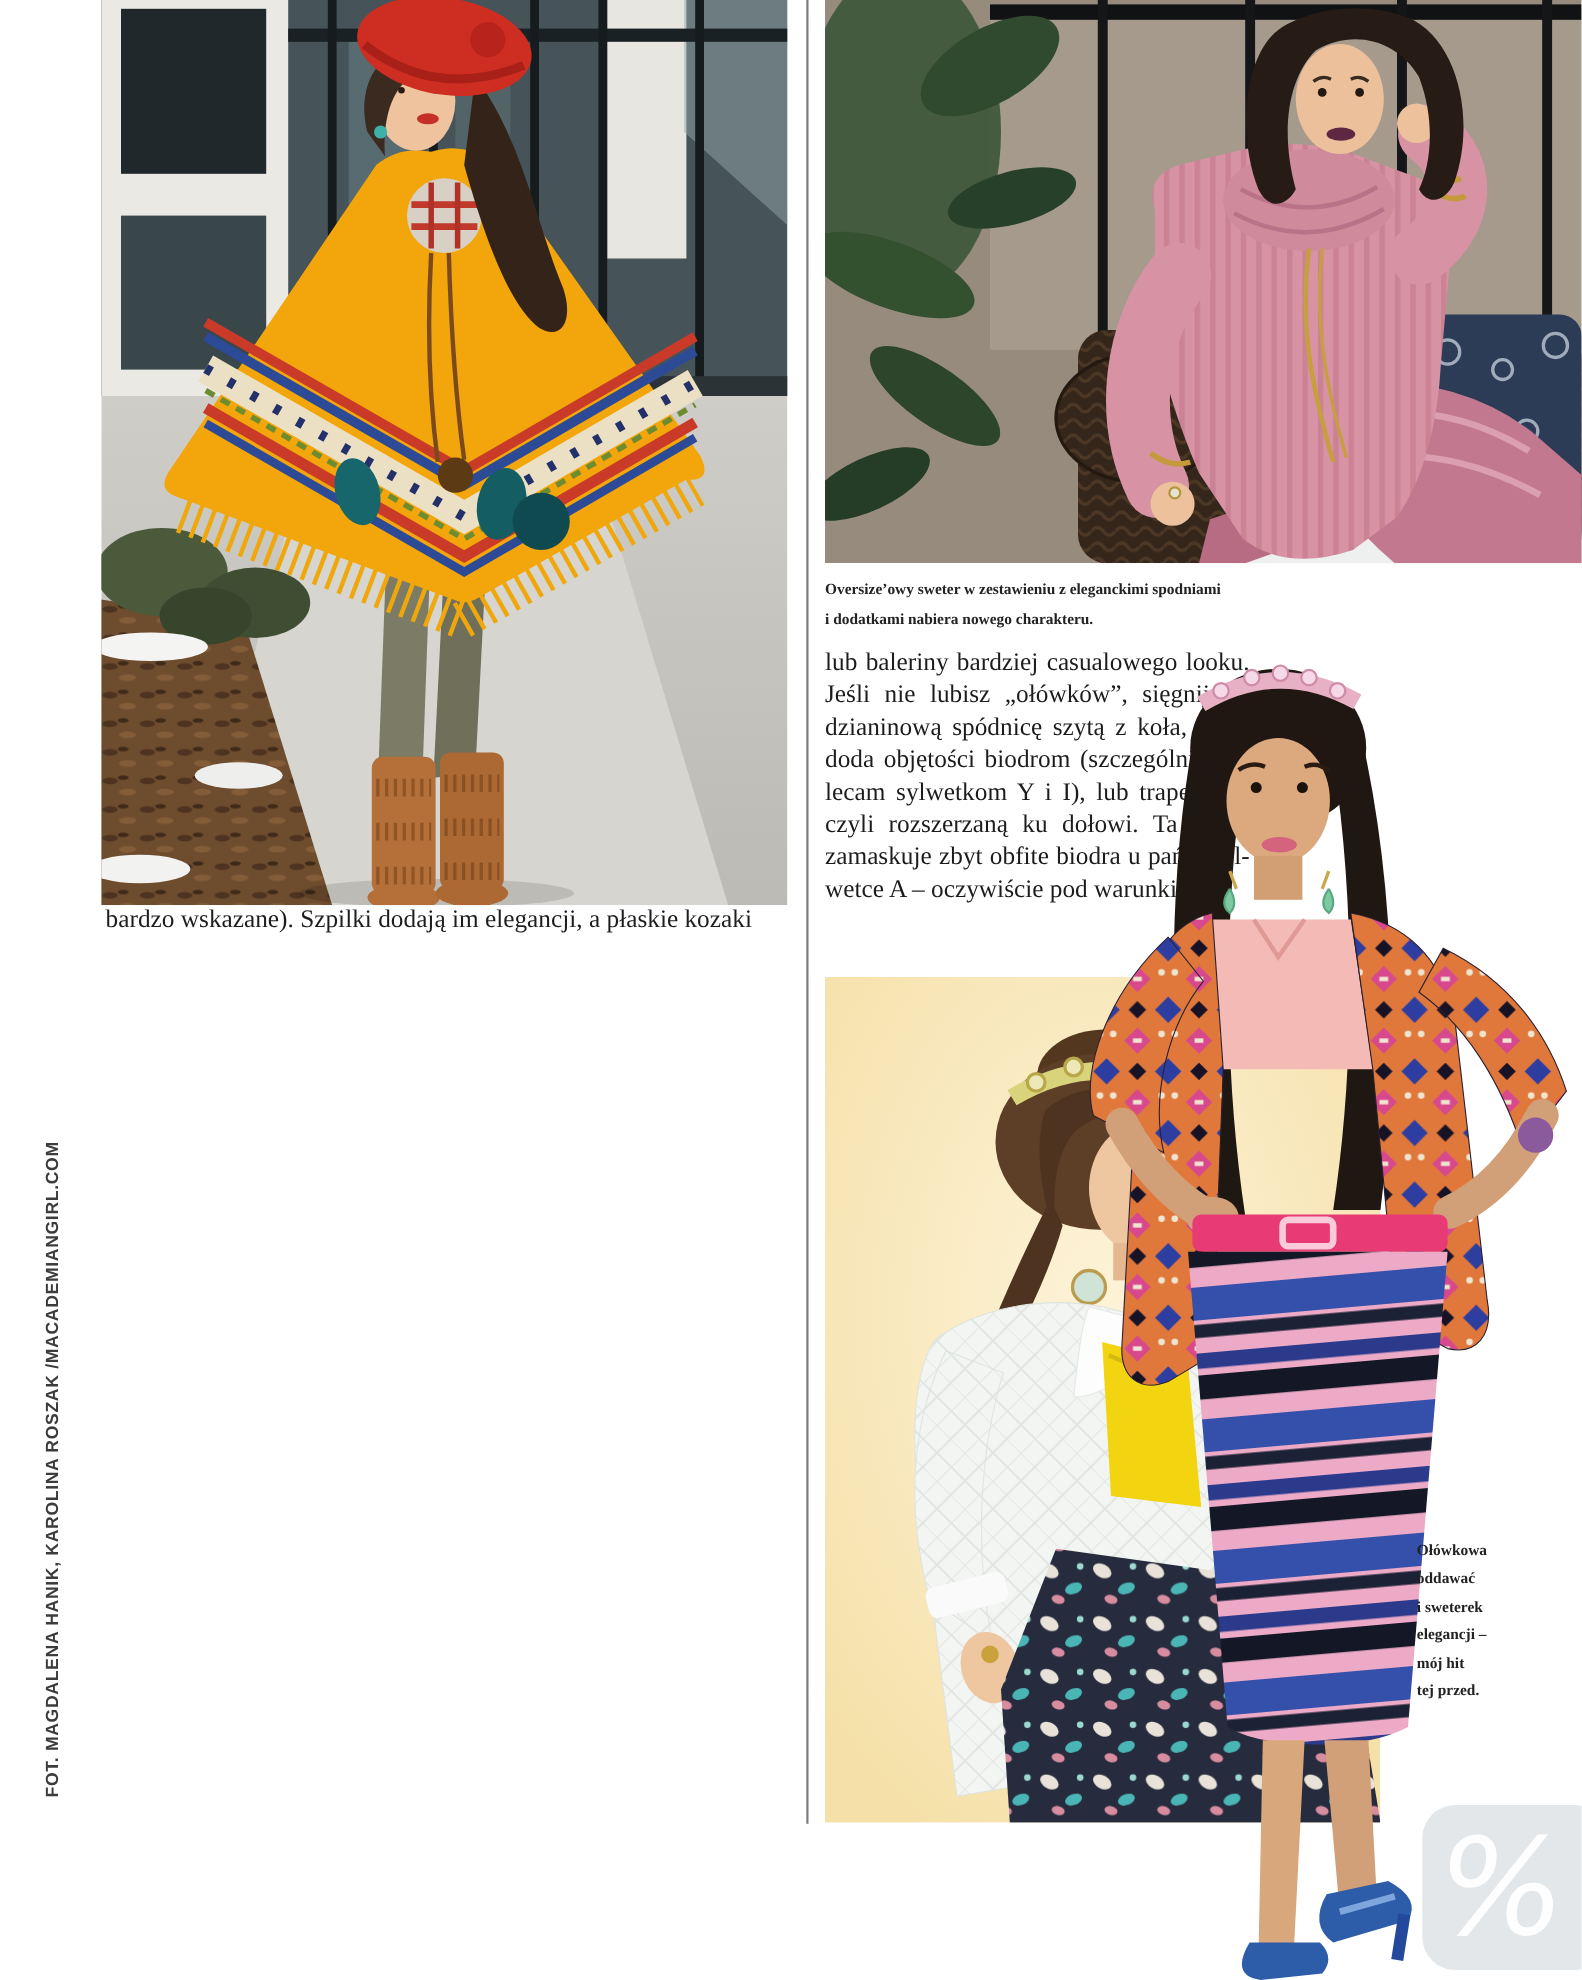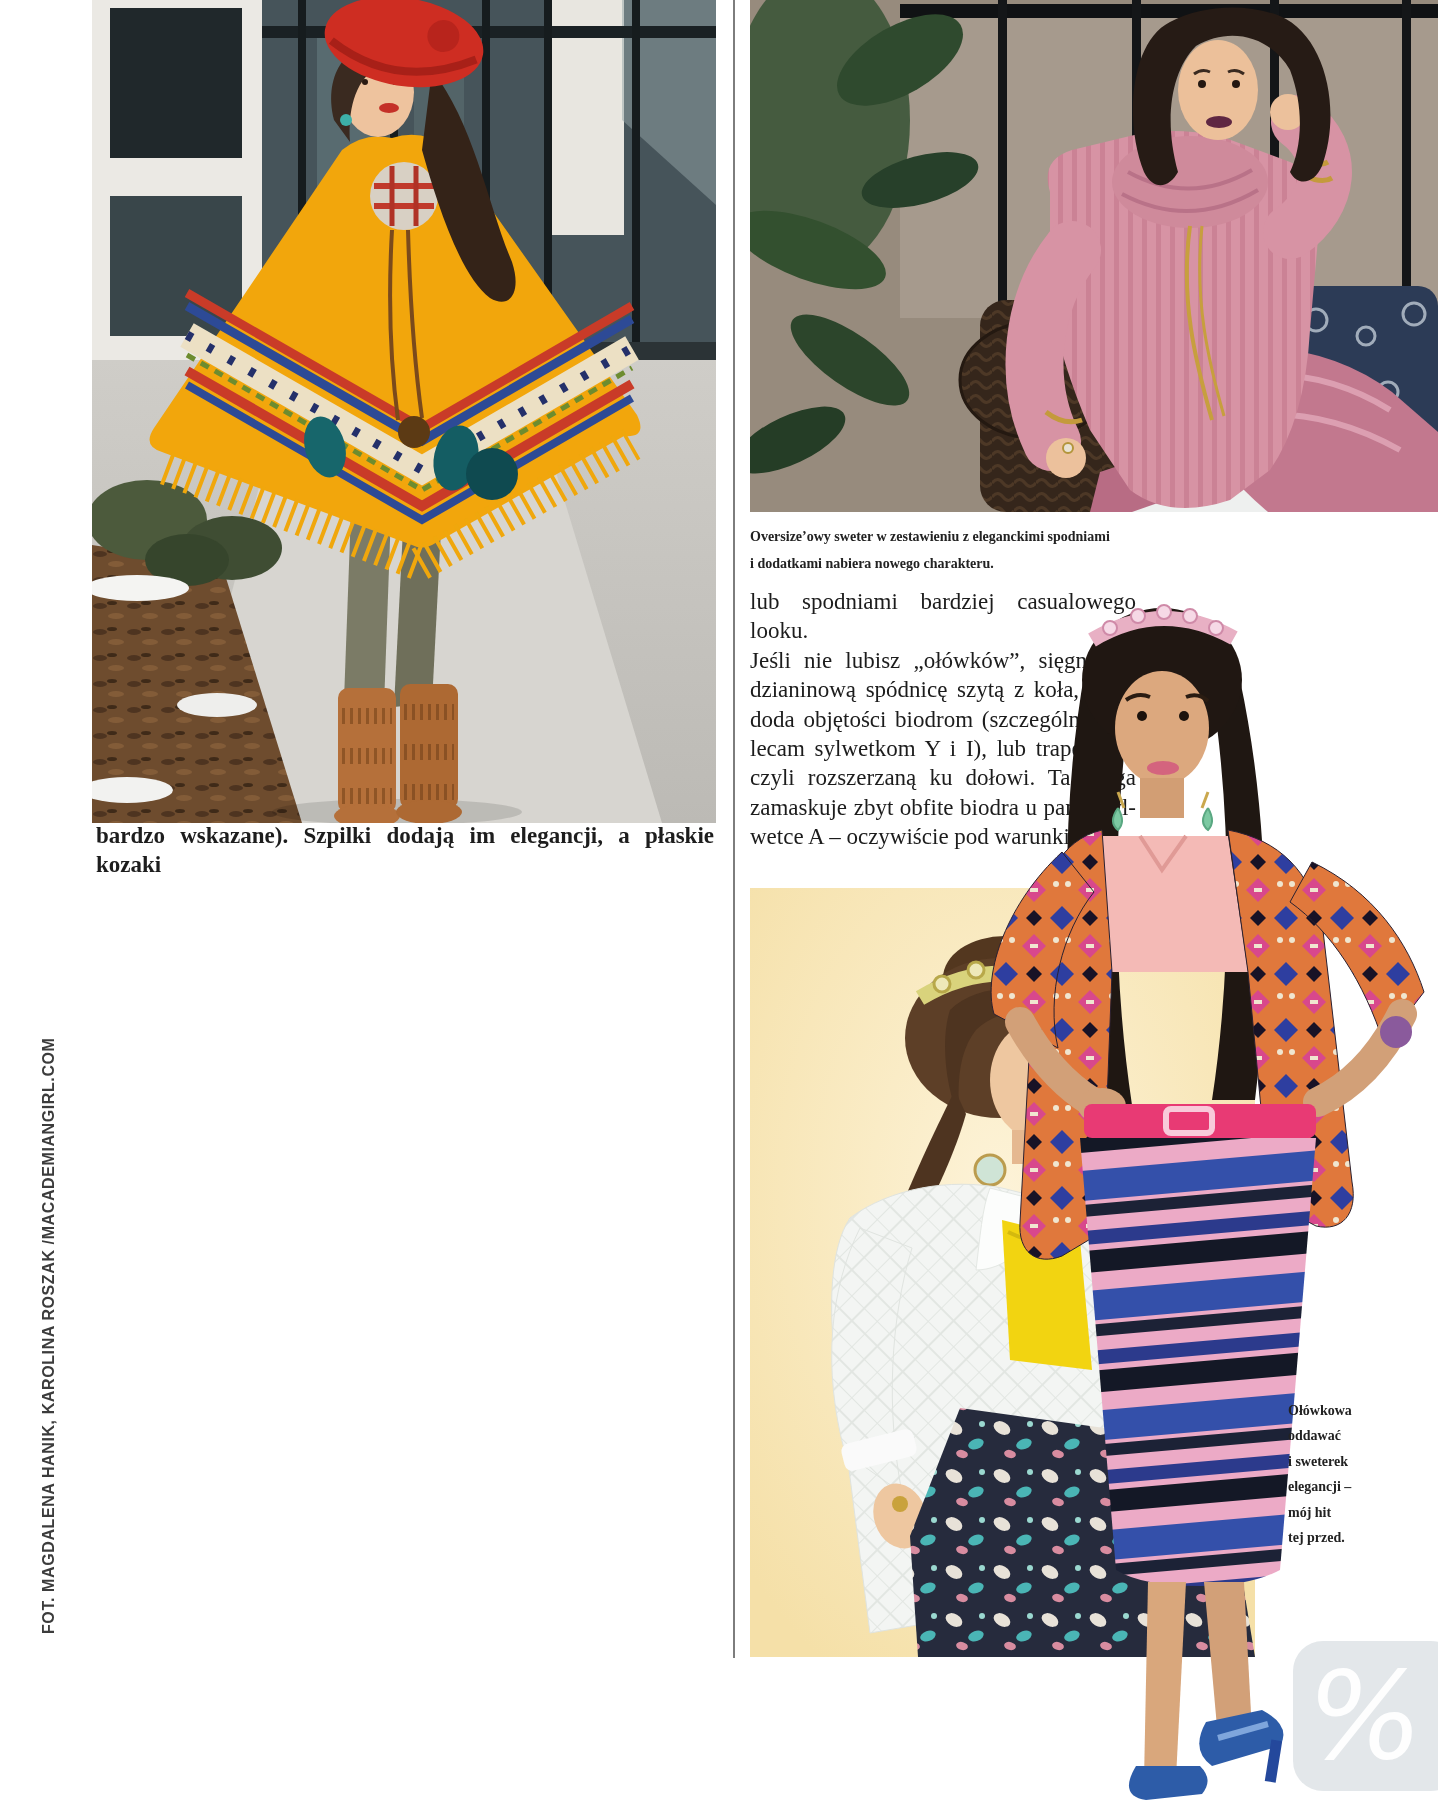--- a/index.html
+++ b/index.html
@@ -12,21 +12,21 @@
   .divider{position:absolute;left:733px;top:0;width:2px;height:1658px;background:#7d7d7d;}
   
   .left-col{position:absolute;left:92px;top:0;width:624px;}
   .photo1-box{width:624px;height:823px;}
   .cap{font-weight:bold;font-size:14px;line-height:27px;color:#222;}
   .cap1{margin-top:13px;padding-left:4px;}
   .shead{font-family:"Liberation Sans", sans-serif;font-weight:bold;font-size:25px;
          line-height:30px;color:#0f0f0f;padding-left:4px;letter-spacing:.2px;}
   .para{font-size:23px;line-height:28.3px;color:#1d1d1d;padding-left:4px;width:618px;}
   .para .tline{text-align:justify;text-align-last:justify;}
-  .para .tline:last-child{text-align-last:left;font-weight:bold;}
+  .para .tline:last-child{text-align-last:left;}
   .h-kardigan{margin-top:26px;}
   .p1{margin-top:1px;}
   .h-krotko{margin-top:29px;}
   .p2{margin-top:7px;}
   .h-narzutki{margin-top:28px;}
   .p3{margin-top:3px;}
   .h-spodnice{margin-top:30px;}
   .p4{margin-top:2px;}
   
   .photo2-box{left:750px;top:0;width:688px;height:512px;}
@@ -276,21 +276,21 @@
       <path d="M452 226 C 444 300 458 360 474 416" stroke="#c79f3e" stroke-width="3" fill="none"></path>
     </svg>
   </div>
 
   <div class="cap abs cap2">
       <div class="tline">Oversize’owy sweter w zestawieniu z eleganckimi spodniami</div>
       <div class="tline">i dodatkami nabiera nowego charakteru.</div>
     </div>
 
   <div class="p5">
-      <div class="tline">lub spodniami bardziej casualowego looku.</div>
+      <div class="tline">lub baleriny bardziej casualowego looku.</div>
       <div class="tline">Jeśli nie lubisz „ołówków”, sięgnij po</div>
       <div class="tline">dzianinową spódnicę szytą z koła, która</div>
       <div class="tline">doda objętości biodrom (szczególnie po-</div>
       <div class="tline">lecam sylwetkom Y i I), lub trapezową,</div>
       <div class="tline">czyli rozszerzaną ku dołowi. Ta druga</div>
       <div class="tline">zamaskuje zbyt obfite biodra u pań o syl-</div>
       <div class="tline">wetce A – oczywiście pod warunkiem,</div>
     </div>
 
   <div class="photo abs photo3-box">

